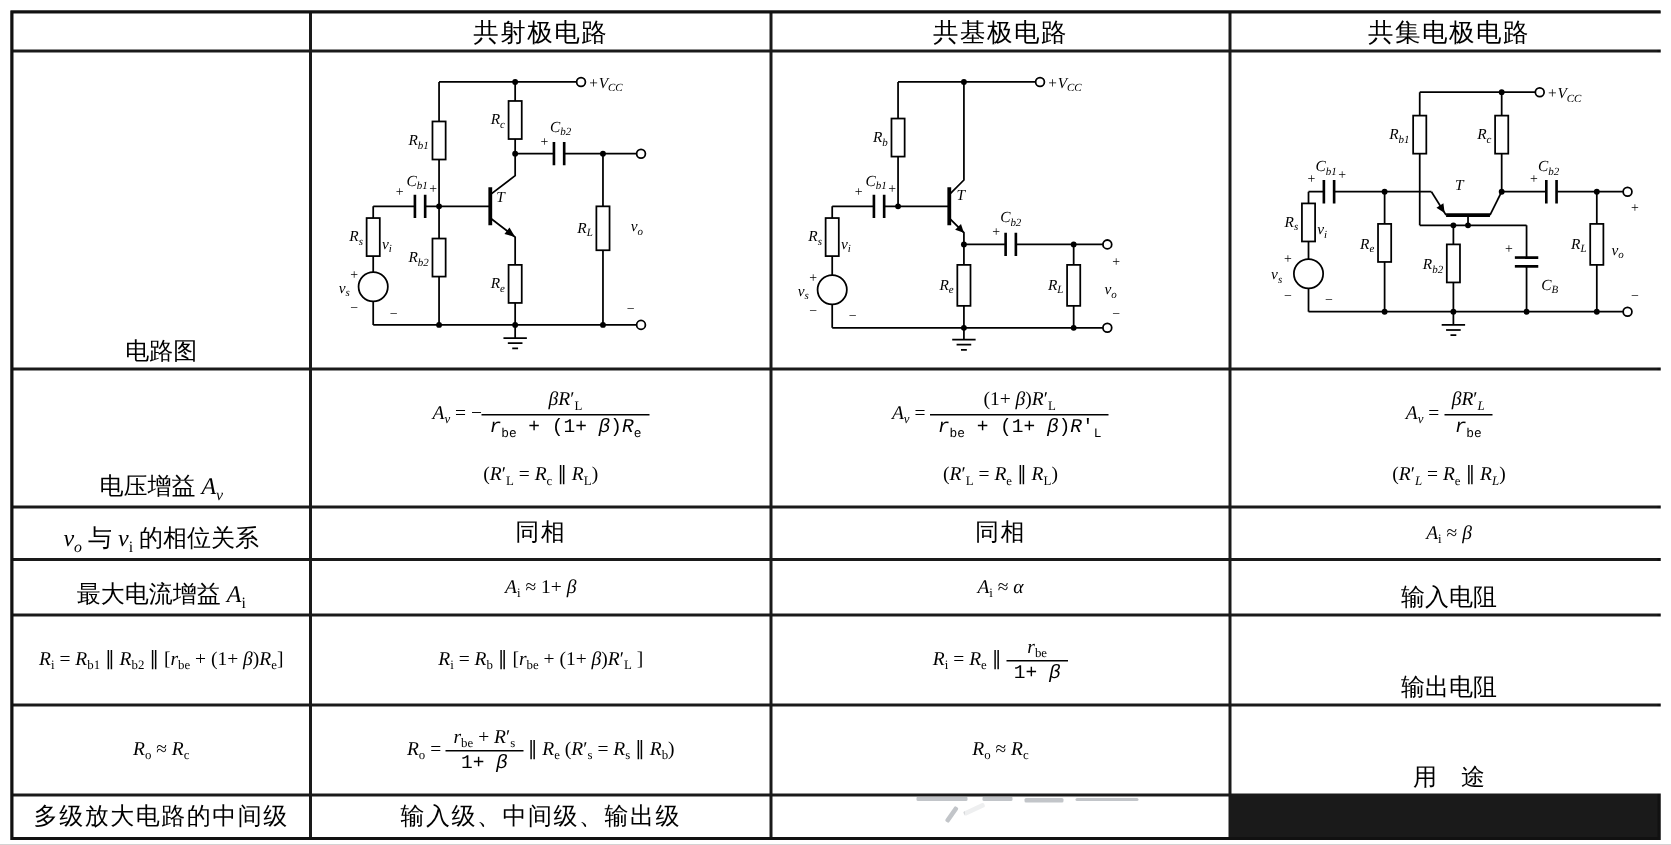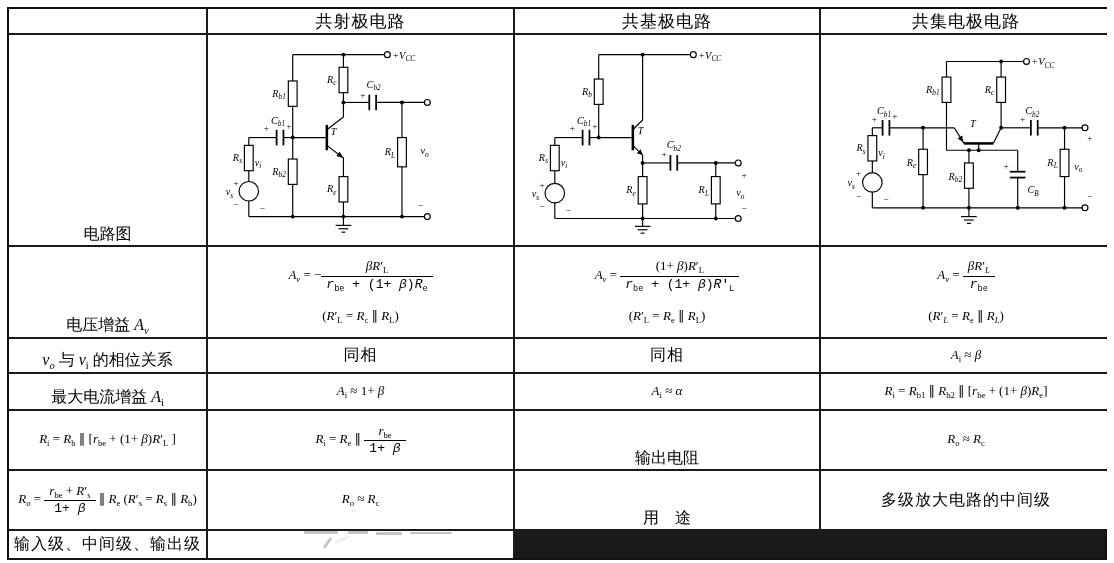--- a/index.html
+++ b/index.html
@@ -310,20 +310,23 @@
   <div class="c rowlab">
         <span class="math"><span class="mn">最大电流增益 </span><span class="mi">A</span><span class="msub mn">i</span></span>
       </div>
   <div class="c">
         <span class="math"><span class="mi">A</span><span class="msub mn">i</span><span class="mn"> ≈ 1+ </span><span class="mi">β</span></span>
       </div>
   <div class="c">
         <span class="math"><span class="mi">A</span><span class="msub mn">i</span><span class="mn"> ≈ </span><span class="mi">α</span></span>
       </div>
 
+  <div class="c rowlab">
+        <span>输入电阻</span>
+      </div>
   <div class="c">
         <span class="math"><span class="mi">R</span><span class="msub mn">i</span><span class="mn"> = </span><span class="mi">R</span><span class="msub mn">b1</span><span class="mn"> ∥ </span><span class="mi">R</span><span class="msub mn">b2</span><span class="mn"> ∥ [</span><span class="mi">r</span><span class="msub mn">be</span><span class="mn"> + (1+ </span><span class="mi">β</span><span class="mn">)</span><span class="mi">R</span><span class="msub mn">e</span><span class="mn">]</span></span>
       </div>
   <div class="c">
         <span class="math"><span class="mi">R</span><span class="msub mn">i</span><span class="mn"> = </span><span class="mi">R</span><span class="msub mn">b</span><span class="mn"> ∥ [</span><span class="mi">r</span><span class="msub mn">be</span><span class="mn"> + (1+ </span><span class="mi">β</span><span class="mn">)</span><span class="mi">R</span><span class="mn">′</span><span class="msub mn">L</span><span class="mn"> ]</span></span>
       </div>
   <div class="c">
         <span class="math"><span class="mi">R</span><span class="msub mn">i</span><span class="mn"> = </span><span class="mi">R</span><span class="msub mn">e</span><span class="mn"> ∥ </span><span class="frac"><span class="fnum"><span class="mi">r</span><span class="msub mn">be</span></span><span class="fden"><span class="mn">1+ </span><span class="mi">β</span></span></span></span>
       </div>
 

